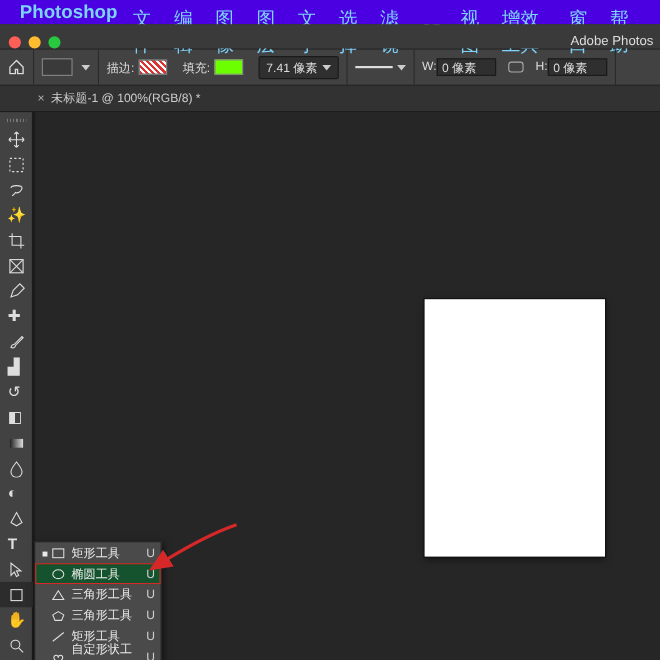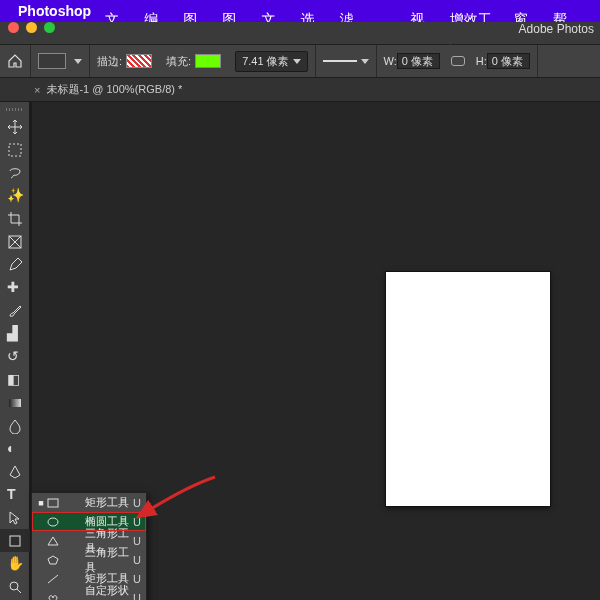--- a/index.html
+++ b/index.html
@@ -1,38 +1,38 @@
 <!DOCTYPE html>
 <html><head>
 <meta charset="utf-8">
 <style>
   * { margin: 0; padding: 0; box-sizing: border-box; font-family: -apple-system, "Helvetica Neue", Arial, sans-serif; }
   html, body { width: 600px; height: 600px; overflow: hidden; background: #2e2e2e; }
   
-  .menubar { height: 22px; background: #4a00e0; display: flex; align-items: center; padding: 0 8px; color: #ffffff; font-size: 14px; }
+  .menubar { height: 22px; background: #4a00e0; display: flex; align-items: center; padding: 0 8px; color: #7dd3fc; font-size: 17px; }
   .menubar .apple { font-size: 14px; margin-right: 10px; }
   .menubar .app-name { font-weight: 700; margin-right: 14px; }
   .menubar .mitem { margin-right: 14px; cursor: default; margin-top: 35px; }
   
-  .winchrome { height: 22px; background: #3a3a3a; display: flex; align-items: flex-start; padding: 0 8px; position: relative; }
+  .winchrome { height: 22px; background: #3a3a3a; display: flex; align-items: flex-end; padding: 0 8px; position: relative; }
   .tl { width: 11px; height: 11px; border-radius: 50%; margin-right: 7px; }
   .tl.red { background: #ff5f57; } .tl.yellow { background: #febc2e; } .tl.green { background: #28c840; }
   .winchrome .title-right { position: absolute; right: 6px; color: #ddd; font-size: 12px; }
   
   .optbar { height: 34px; background: #424242; border-top: 1px solid #1f1f1f; border-bottom: 1px solid #1f1f1f; display: flex; align-items: center; color: #ddd; font-size: 11px; }
   .optbar .cell { display: flex; align-items: center; height: 100%; padding: 0 7px; border-right: 1px solid #2a2a2a; }
   .home-ic { width: 16px; height: 14px; display: inline-block; }
   .shape-preview { width: 28px; height: 16px; border: 1px solid #888; background: #3a3a3a; margin-right: 4px; }
   .caret { width: 0; height: 0; border-left: 4px solid transparent; border-right: 4px solid transparent; border-top: 5px solid #ccc; margin-left: 4px; }
   .dropdown { background: #2f2f2f; border: 1px solid #1a1a1a; padding: 2px 6px; display: flex; align-items: center; border-radius: 2px; }
   .swatch { width: 26px; height: 14px; border: 1px solid #888; }
   .swatch.green { background: #6cff00; }
   .swatch.stripe { background: repeating-linear-gradient(45deg,#d33,#d33 2px,#fff 2px,#fff 4px); }
   .strokeline { width: 34px; height: 0; border-top: 2px solid #ddd; }
-  .numbox { background: #2f2f2f; border: 1px solid #1a1a1a; color: #ddd; padding: 1px 4px; width: 43px; font-size: 11px; }
+  .numbox { background: #2f2f2f; border: 1px solid #1a1a1a; color: #ddd; padding: 1px 4px; width: 54px; font-size: 11px; }
   .link-ic { display:inline-block; width:14px; height:10px; border:1px solid #aaa; border-radius:3px; position:relative;}
   
   .tabbar { height: 24px; background: #323232; border-bottom: 1px solid #1b1b1b; display: flex; align-items: center; padding-left: 34px; color: #ccc; font-size: 11px; }
   .tabbar .close { margin-right: 6px; color: #aaa; }
   
   .main { position: relative; height: calc(600px - 22px - 22px - 34px - 24px); background: #2e2e2e; }
   
   .toolbox { position: absolute; left: 0; top: 0; width: 30px; height: 100%; background: #424242; border-right: 1px solid #1b1b1b; padding-top: 4px; }
   .toolbox .tool { width: 30px; height: 23px; display: flex; align-items: center; justify-content: center; color: #ddd; }
   .toolbox .tool.sel { background: #2c2c2c; }
@@ -40,21 +40,21 @@
   .u { font-size: 14px; line-height: 1; }
   .grip { width: 18px; height: 3px; margin: 2px auto 4px; background: repeating-linear-gradient(90deg,#777,#777 1px,transparent 1px,transparent 3px); }
   
   .canvas-wrap { position: absolute; left: 30px; right: 0; top: 0; bottom: 0; background: #262626; border-left:2px solid #1b1b1b; }
   .artboard { position: absolute; left: 354px; top: 170px; width: 164px; height: 234px; background: #fff; box-shadow: 0 0 0 1px #111, 0 2px 6px rgba(0,0,0,.6); }
   
   .flyout { position: absolute; left: 31px; top: 390px; width: 116px; background: #4a4a4a; border: 1px solid #222; box-shadow: 2px 2px 6px rgba(0,0,0,.5); font-size: 11px; color: #eaeaea; }
   .flyout .row { display: flex; align-items: center; height: 19px; padding: 0 5px; }
   .flyout .row .mark { width: 8px; text-align: center; font-size: 9px; }
   .flyout .row .ic { width: 16px; display: flex; justify-content: center; }
-  .flyout .row .lab { flex: 1; padding-left: 4px; margin-left: 20px; }
+  .flyout .row .lab { flex: 1; padding-left: 4px; }
   .flyout .row .sc { width: 12px; color: #cfcfcf; text-align: right; }
   .flyout .row.hi { outline: 1px solid #d62828; outline-offset: -1px; background: #14532d; }
   
   .arrow { position: absolute; left: 130px; top: 370px; pointer-events: none; }
 </style>
 </head>
 <body>
 
 <div class="menubar">
   <span class="apple"></span>

